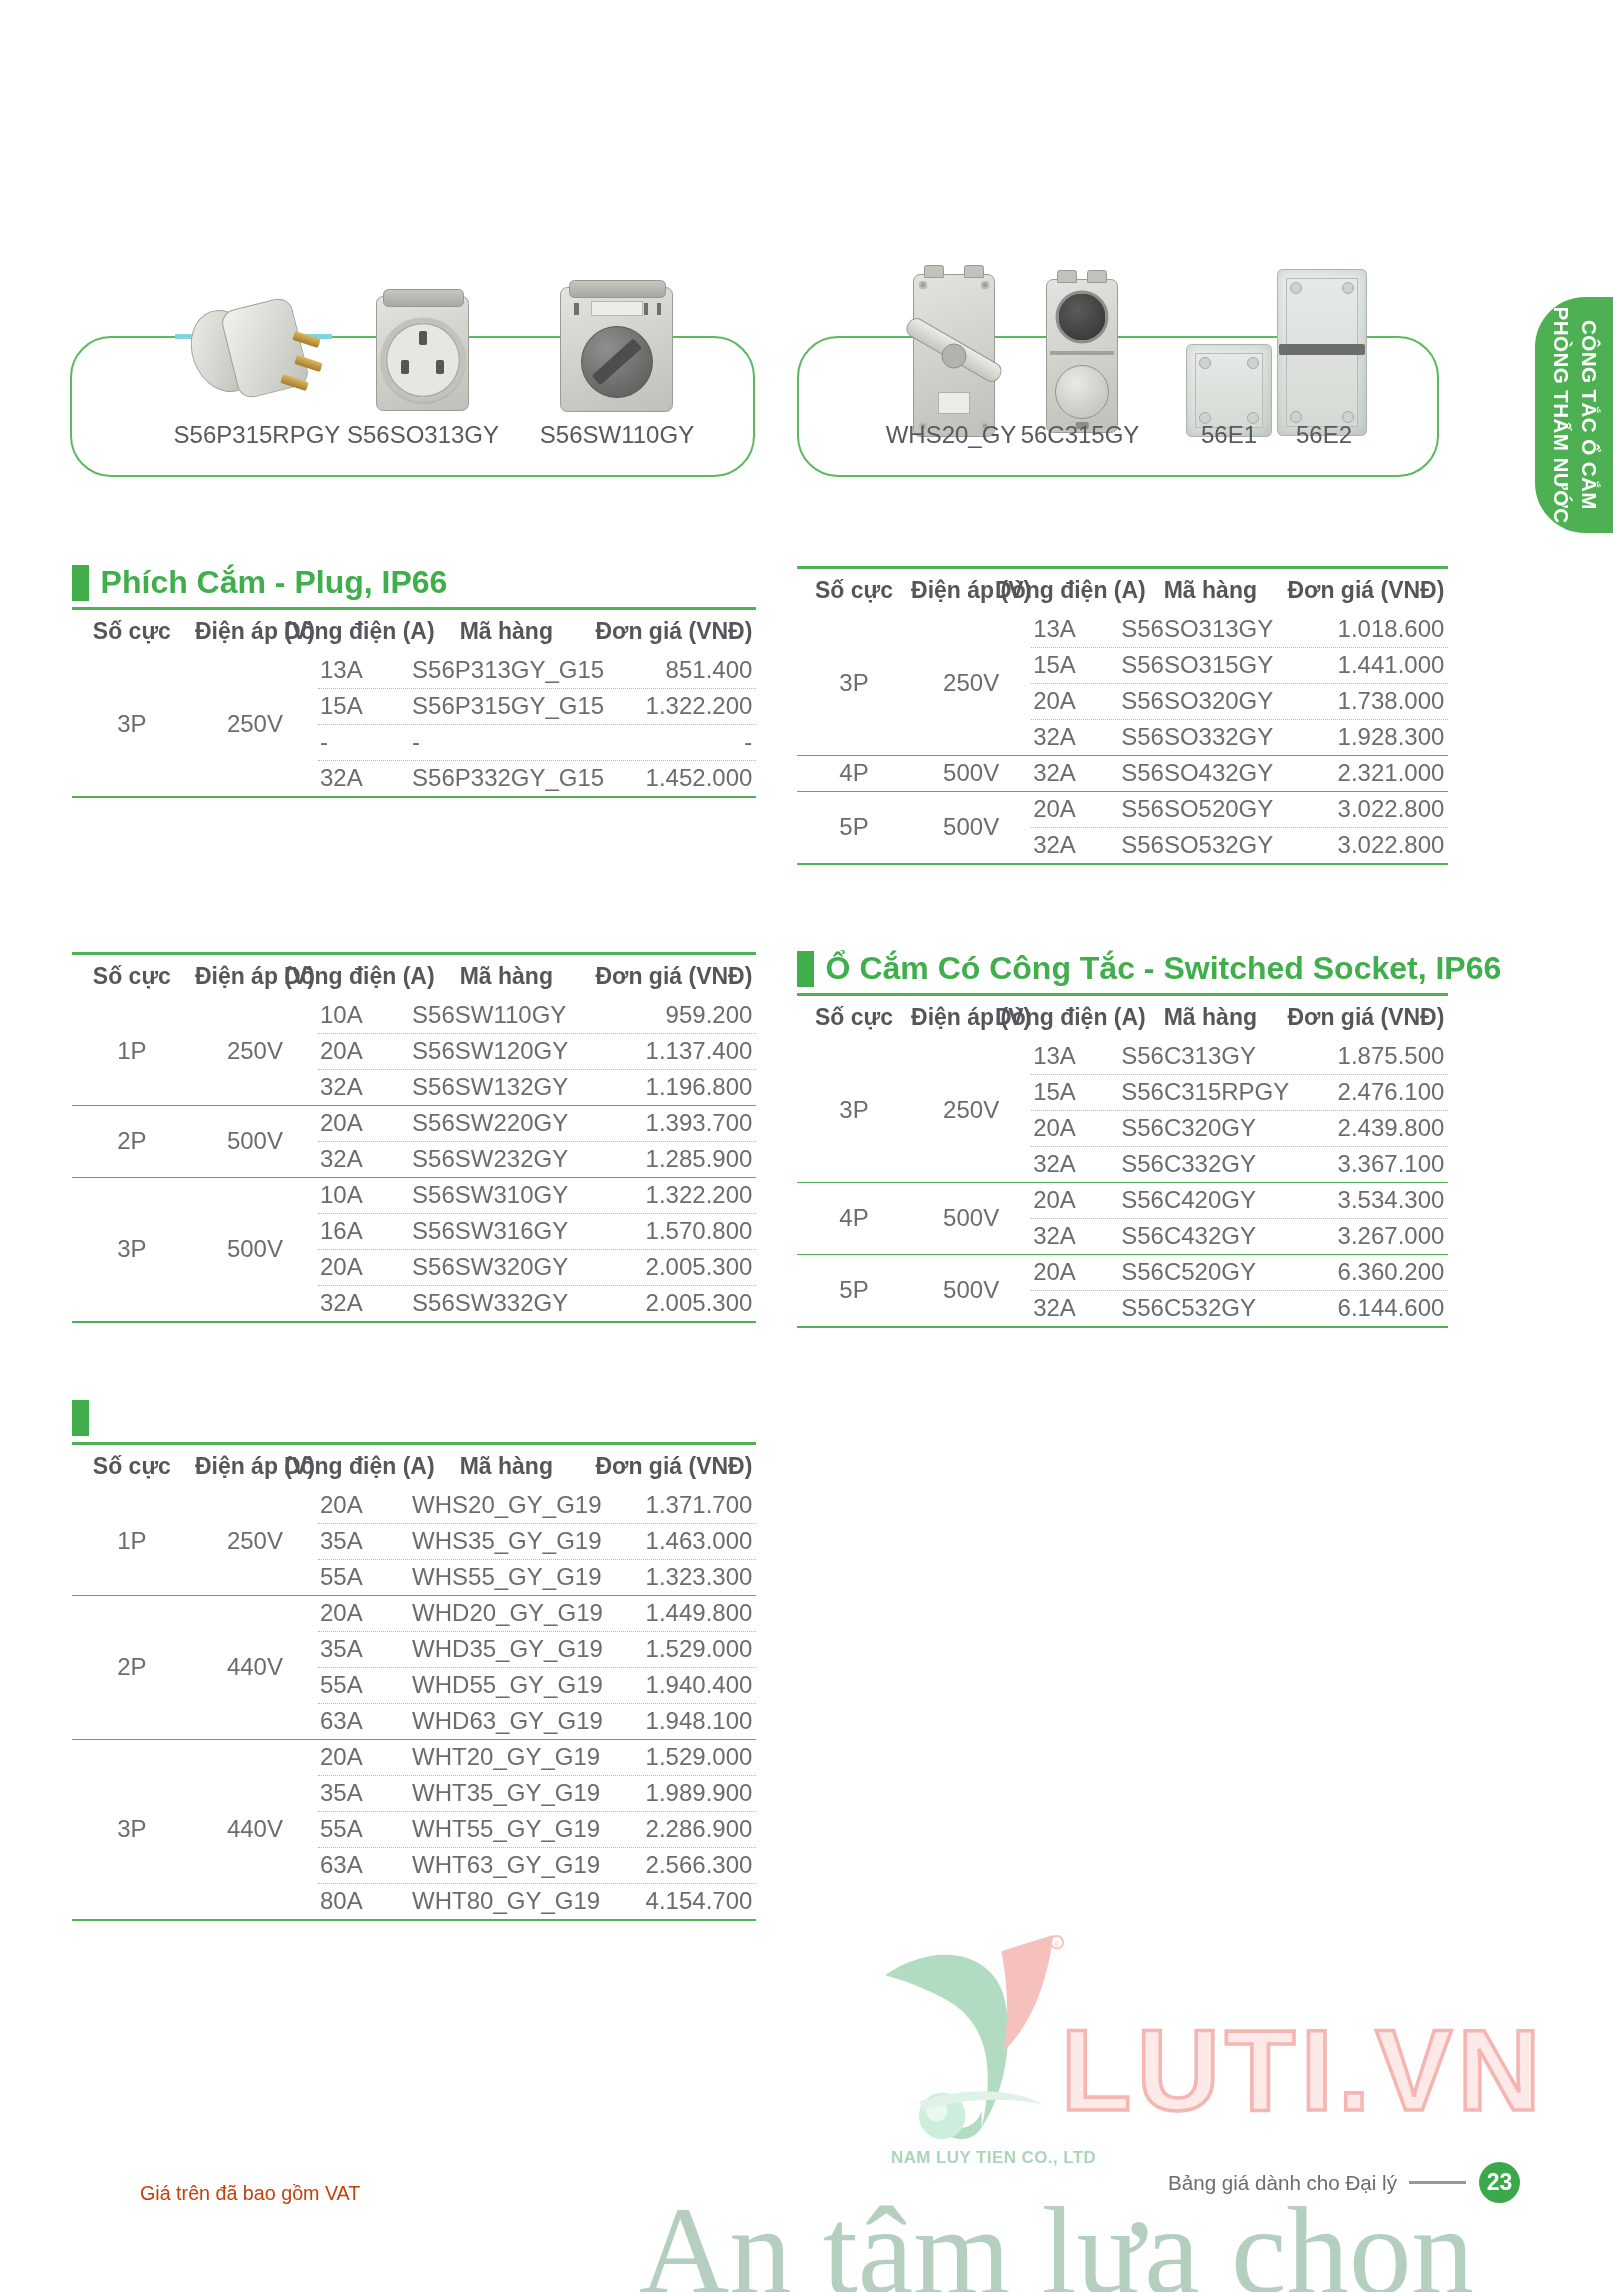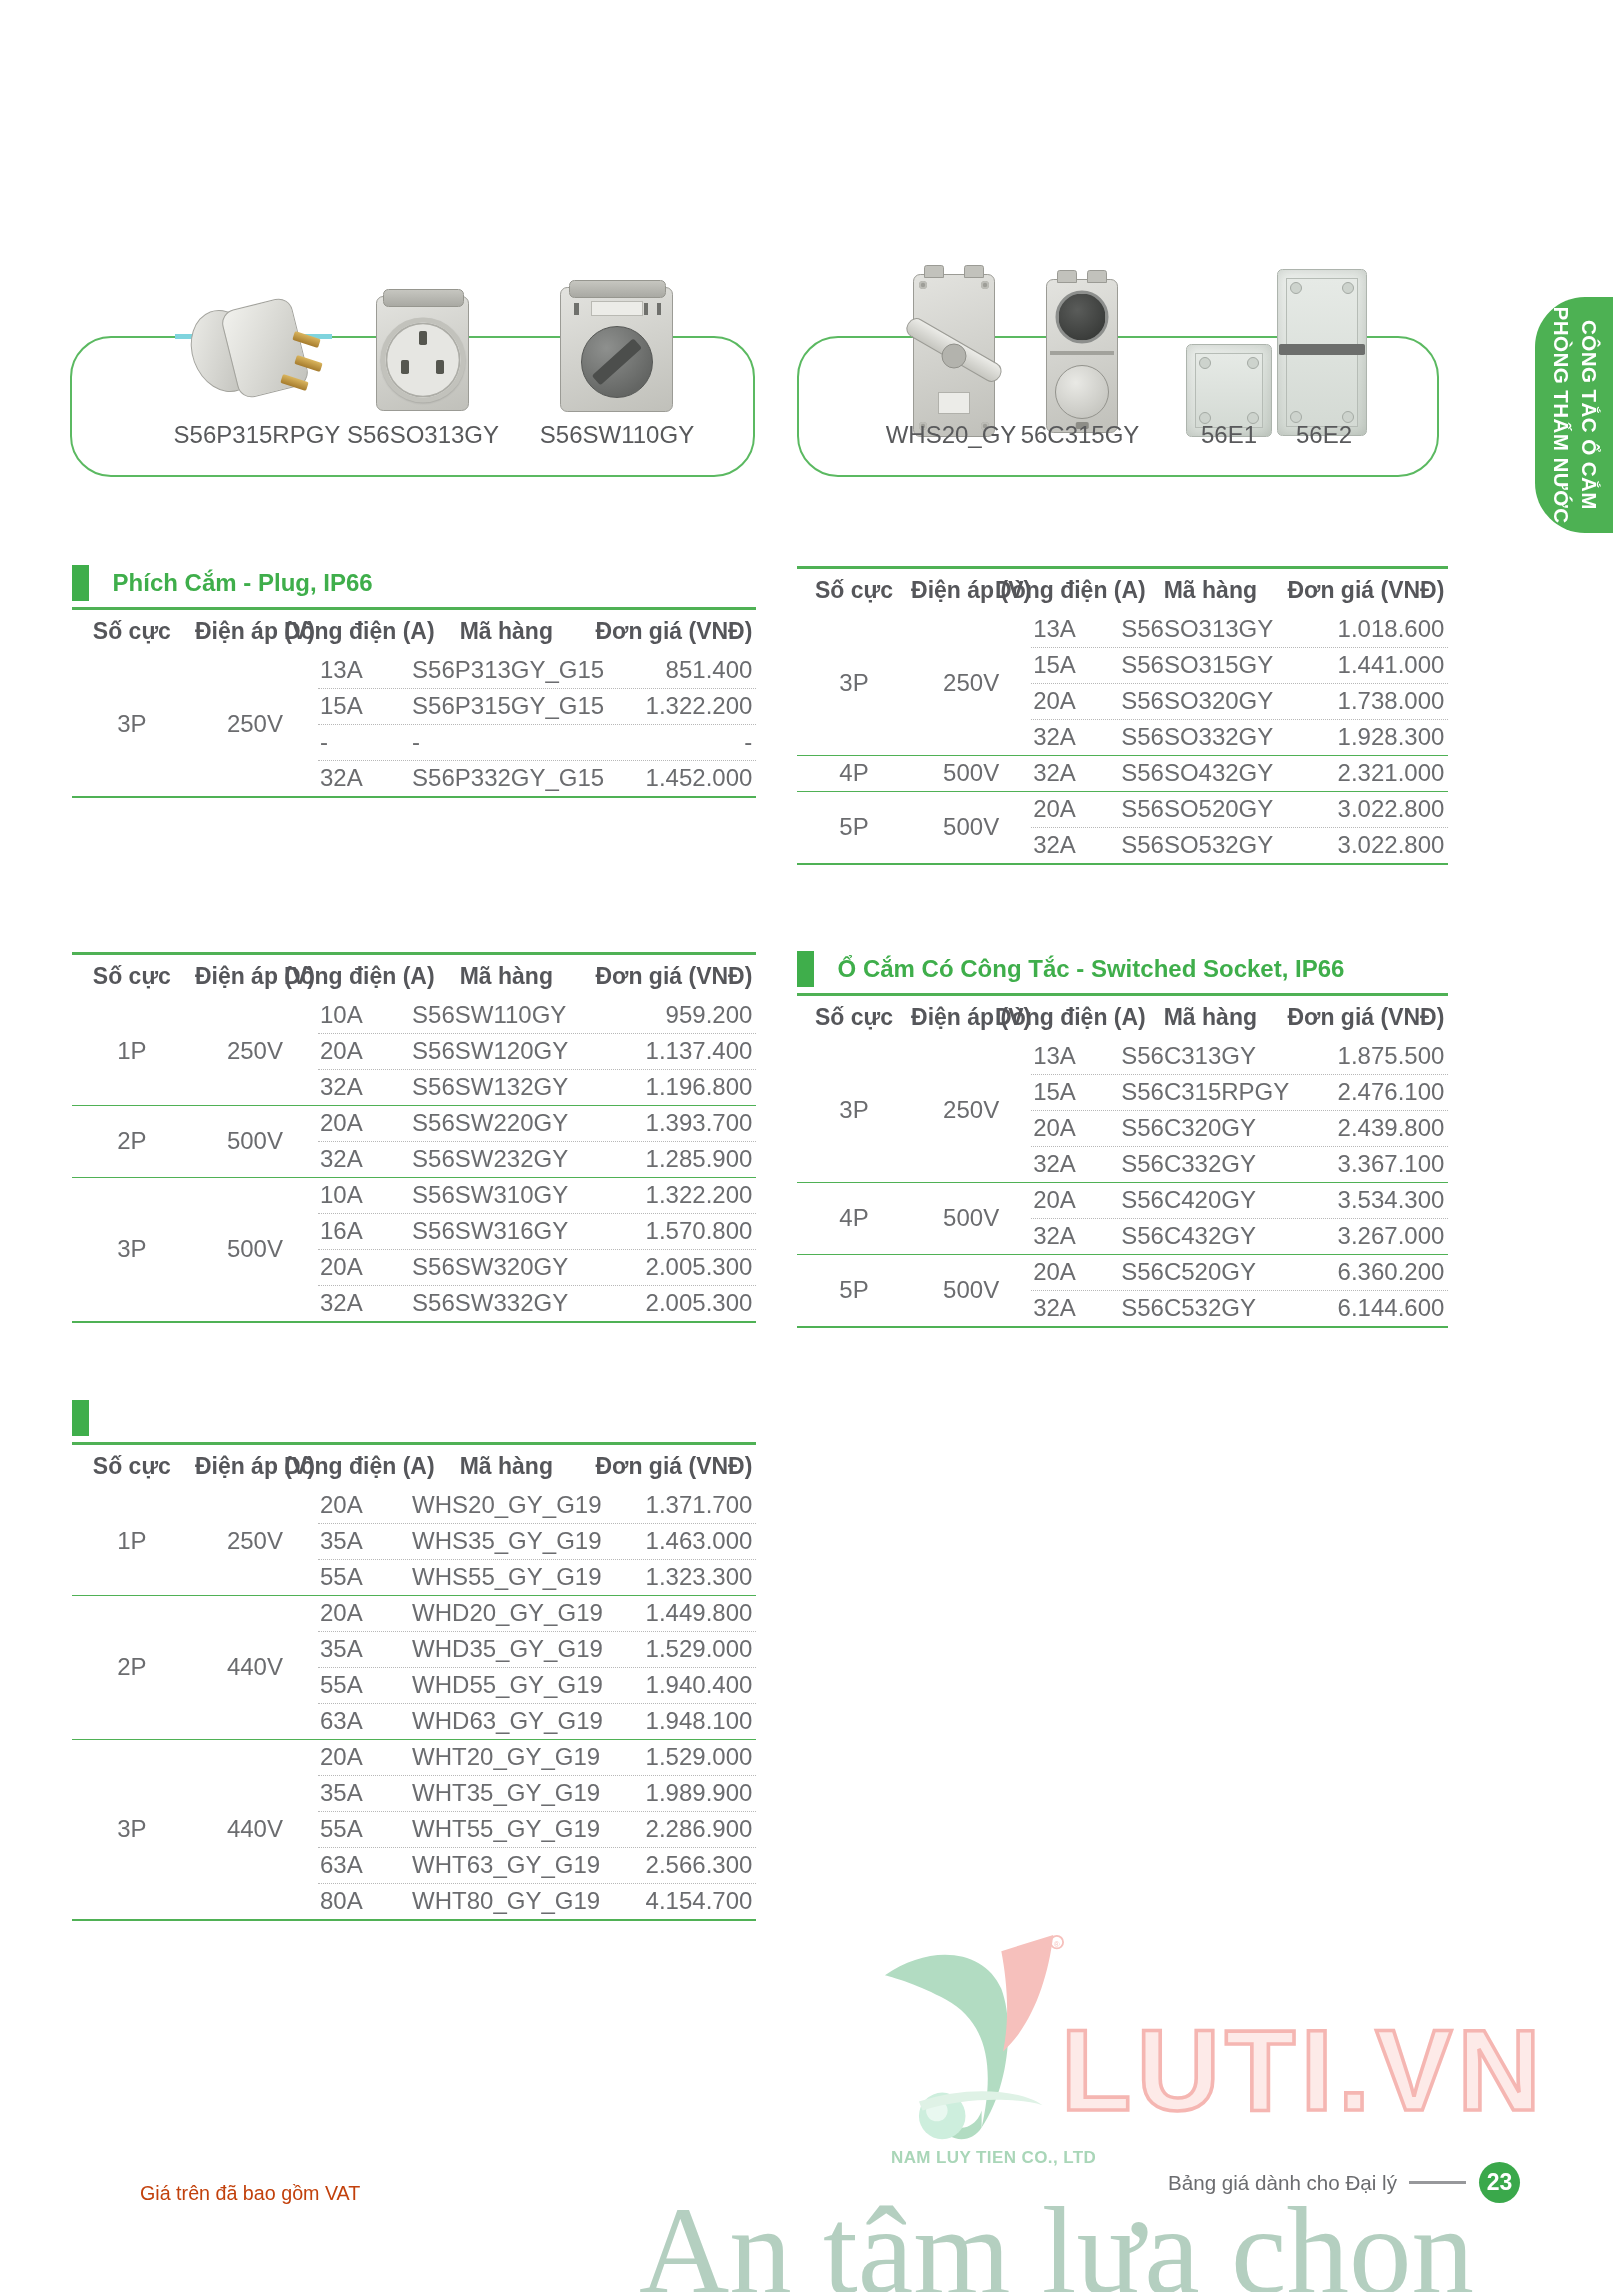--- a/index.html
+++ b/index.html
@@ -88,21 +88,21 @@
                  line-height:1.35;letter-spacing:0.4px;}
   
   .price-table{position:absolute;z-index:2;}
   .t0{left:72px;top:562px;width:684px;}
   .t1{left:797px;top:562px;width:651px;}
   .t2{left:72px;top:948px;width:684px;}
   .t3{left:797px;top:948px;width:651px;}
   .t4{left:72px;top:1397px;width:684px;}
   .tbl-title{display:flex;align-items:center;gap:11.6px;height:41px;}
   .tbl-bullet{width:17px;height:36px;background:var(--green);flex:0 0 auto;}
-  .tbl-title-text{font-size:24px;font-weight:bold;color:var(--green);margin:12px;white-space:nowrap;}
+  .tbl-title-text{font-size:32px;font-weight:bold;color:var(--green);margin:0;white-space:nowrap;}
   .tbl-rule{height:0;border-top:3.6px solid var(--line-green);margin:3.6px 0 0 0;}
   .tbl-header{display:grid;grid-template-columns:17.5% 18.5% 12% 31% 21%;align-items:center;height:43px;
               color:var(--header-gray);font-size:23px;font-weight:bold;}
   .th{white-space:nowrap;}
   .th0,.th1,.th2,.th3{justify-self:center;width:max-content;}
   .th4{justify-self:end;padding-right:3.6px;}
   .tbl-body{border-bottom:2.7px solid var(--line-green);}
   .tbl-group{display:grid;grid-template-columns:17.5% 18.5% 64%;}
   .tbl-group + .tbl-group{border-top:1.8px solid var(--line-green);}
   .g-poles,.g-volt{display:flex;align-items:center;justify-content:center;font-size:24px;color:var(--text-gray);}

